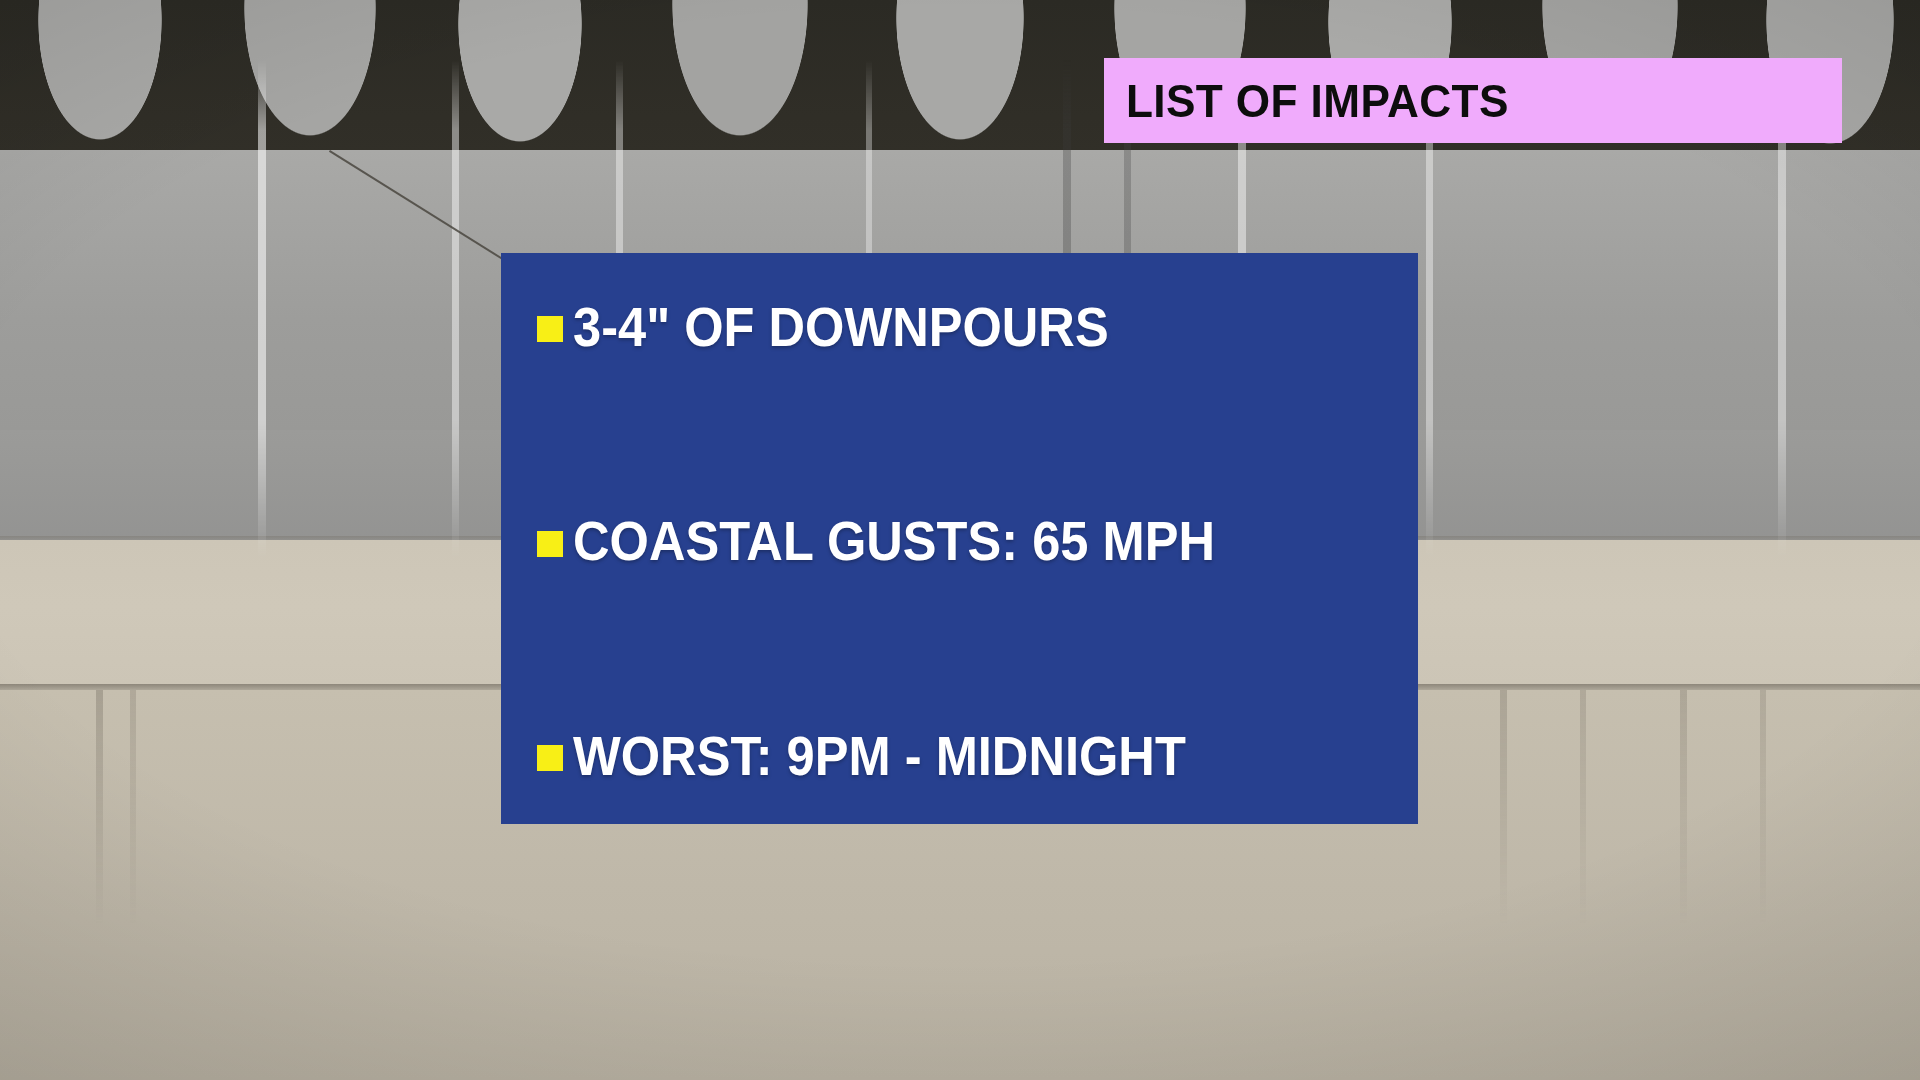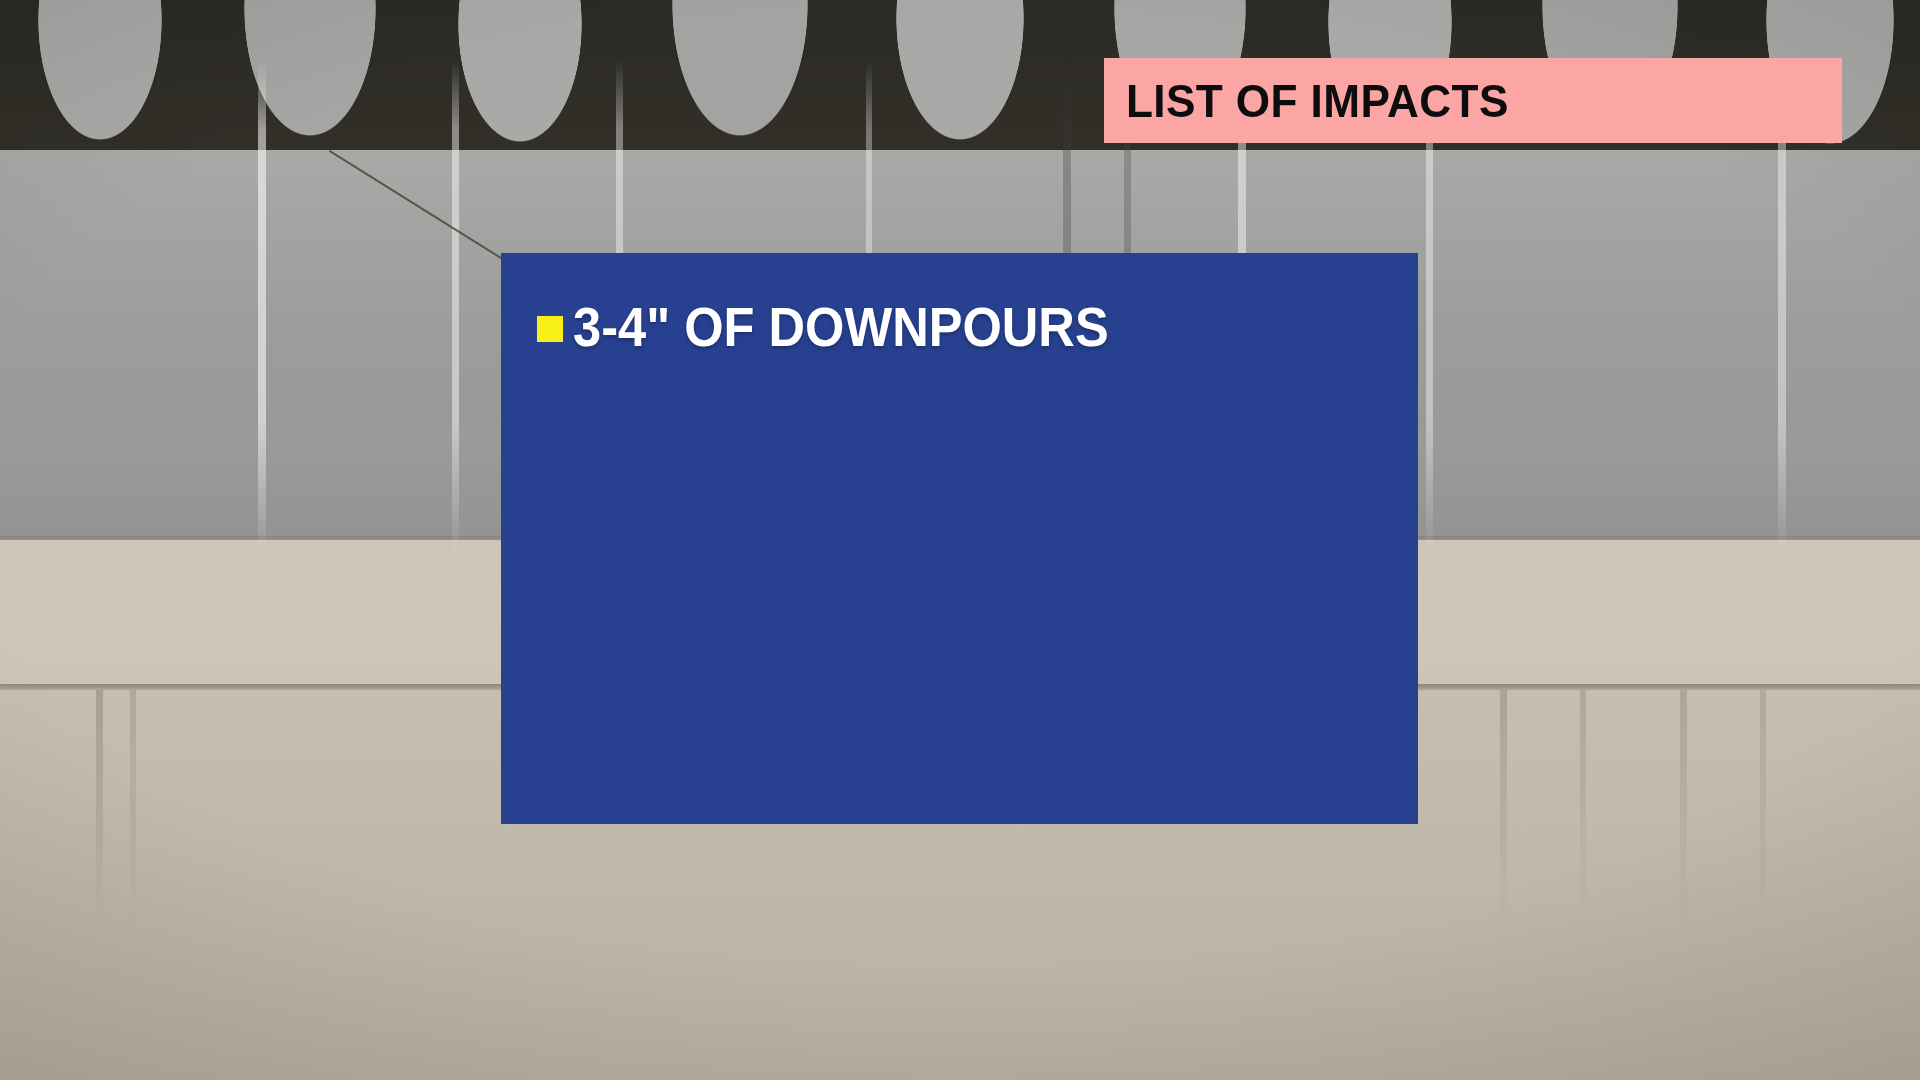--- a/index.html
+++ b/index.html
@@ -98,21 +98,21 @@
   }
   
   .grain {
     position:absolute; inset:0;
     background:radial-gradient(130% 110% at 50% 45%,rgba(0,0,0,0) 40%,rgba(0,0,0,.30) 100%);
   }
 
   
   .header-box {
     position:absolute; left:1104px; top:58px; width:738px; height:85px;
-    background:#fca5a5; display:flex; align-items:center;
+    background:#f0abfc; display:flex; align-items:center;
   }
   .header-title {
     margin-left:22px;
     font-size:46px; font-weight:700; color:#0d0d0d;
     letter-spacing:.4px; line-height:1; white-space:nowrap;
     transform:scaleX(.96); transform-origin:left center;
   }
 
   
   .impacts-panel {
@@ -157,19 +157,27 @@
     <div class="header-title">LIST OF IMPACTS</div>
   </div>
 
   <div class="impacts-panel">
 
     <div class="impact-row">
       <span class="impact-bullet"></span>
       <span class="impact-text">3-4" OF DOWNPOURS</span>
     </div>
 
+    <div class="impact-row">
+      <span class="impact-bullet"></span>
+      <span class="impact-text">COASTAL GUSTS: 65 MPH</span>
+    </div>
 
 
 
+    <div class="impact-row">
+      <span class="impact-bullet"></span>
+      <span class="impact-text">WORST: 9PM - MIDNIGHT</span>
+    </div>
 
   </div>
 
 </div>
 
 </body></html>

